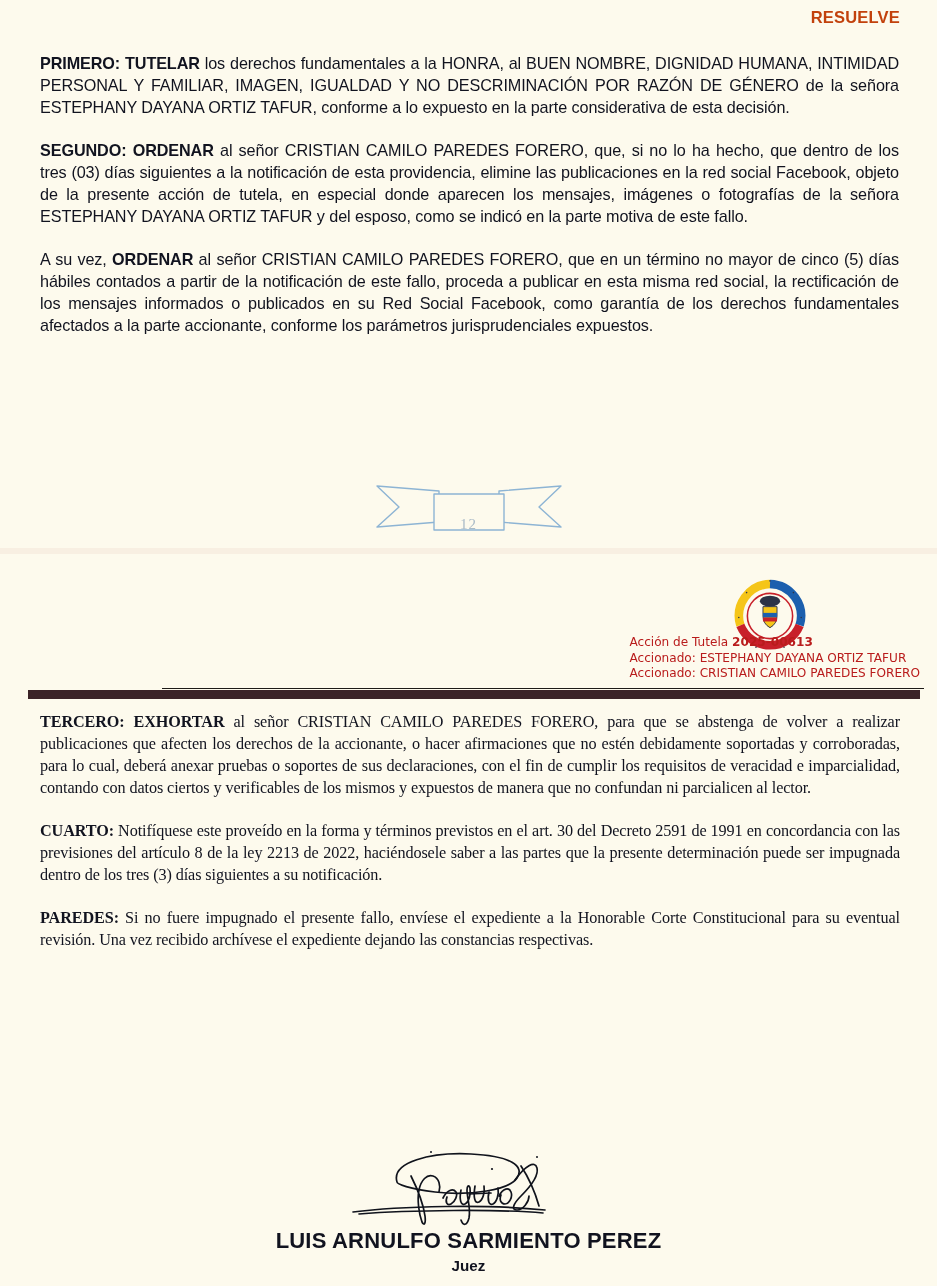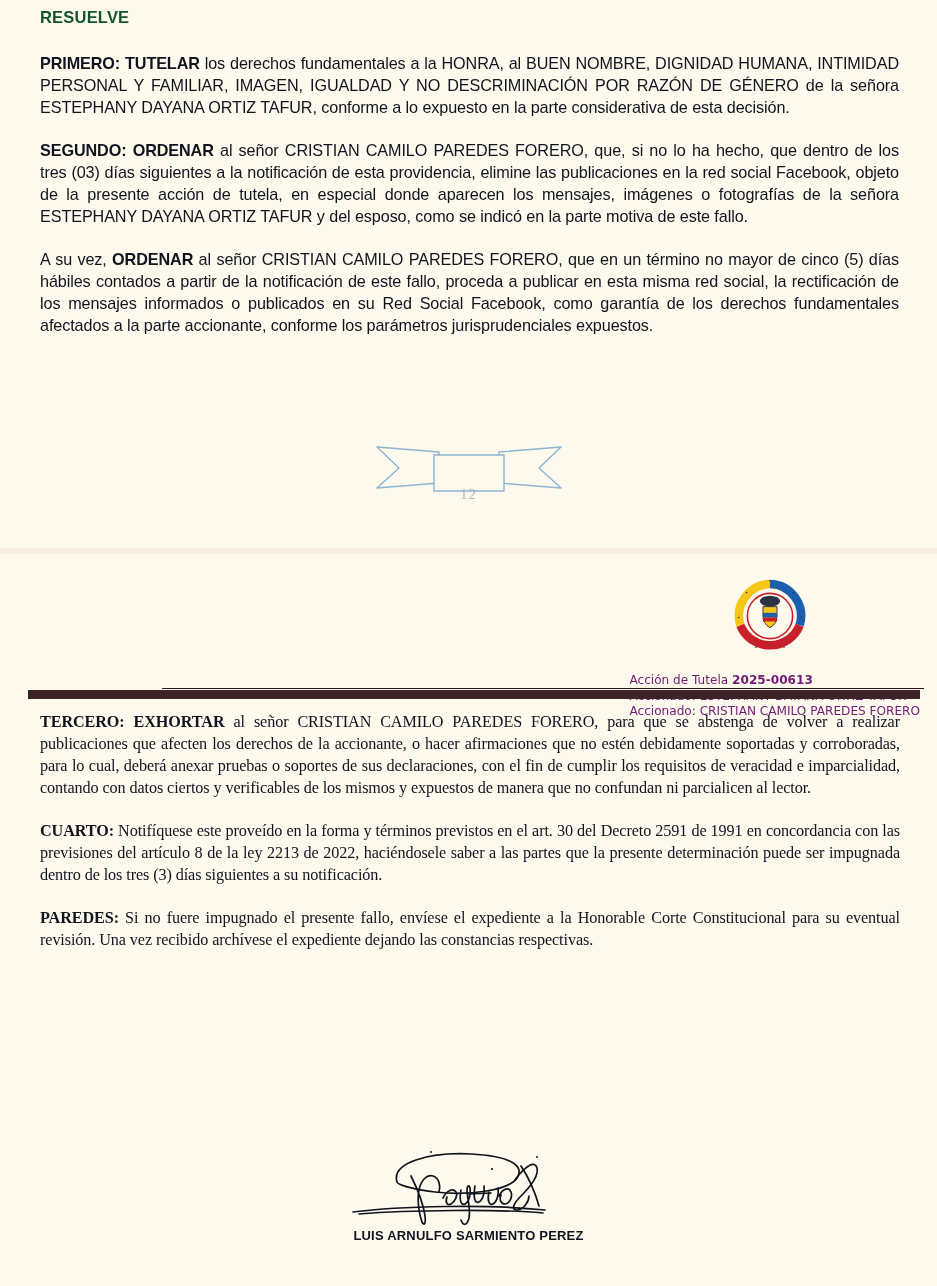--- a/index.html
+++ b/index.html
@@ -19,25 +19,25 @@
 
   .page {
     position: relative;
     width: 937px;
     height: 1286px;
     background: #fdfaed;
   }
 
   
   .doc-title {
-    text-align: left;
+    text-align: right;
     font-weight: bold;
     font-size: 16.5px;
     letter-spacing: .2px;
-    color: #14532d;
+    color: #c2410c;
   }
 
   .para {
     text-align: justify;
     font-size: 16.2px;
     line-height: 1.355;
     color: #11131f;
     letter-spacing: -0.1px;
   }
   .para b { font-weight: bold; }
@@ -50,24 +50,25 @@
     width: 860px;
   }
   .block-top .doc-title { margin: 0 0 26px 0; }
   .block-top .para { margin: 0 1px 21px 0; }
   .block-top .para:last-child { margin-bottom: 0; }
 
   
   .ribbon-wrap {
     position: absolute;
     left: 0;
-    top: 442px;
+    top: 472px;
     width: 937px;
     height: 80px;
     display: flex;
+    align-items: center;
     justify-content: center;
   }
   .ribbon-num {
     position: absolute;
     left: 0; right: 0;
     top: 44px;
     text-align: center;
     font-family: "Liberation Serif", serif;
     font-size: 15px;
     color: #8fa6bb;
@@ -102,23 +103,22 @@
     height: 78px;
   }
   .header-lines {
     position: absolute;
     right: 17px;
     top: 60px;
     text-align: left;
     font-family: "DejaVu Sans", sans-serif;
     font-size: 12.1px;
     line-height: 1.285;
-    color: #701a75;
+    color: #b91c1c;
     white-space: nowrap;
-    margin-top: 38px;
   }
   .header-lines div { margin: 0; }
   .header-lines b { font-weight: bold; }
 
   .header-rule-thin {
     position: absolute;
     left: 162px;
     top: 688px;
     width: 762px;
     height: 1px;
@@ -159,21 +159,21 @@
     text-align: center;
   }
   .sign-mark {
     width: 260px;
     height: 92px;
     display: block;
     margin: 0 auto;
   }
   .sign-name {
     font-weight: bold;
-    font-size: 13px;
+    font-size: 22px;
     margin-top: -4px;
     letter-spacing: .2px;
   }
   .sign-role {
     font-weight: bold;
     font-size: 15.2px;
     margin-top: 3px;
   }
 </style>
 </head>
@@ -280,15 +280,16 @@
         <path d="M14 72 C60 66 150 64 206 70"></path>
         <path d="M20 74 C70 70 160 69 204 73"></path>
       </g>
       <g fill="#10131c">
         <circle cx="153" cy="29" r="1.1"></circle>
         <circle cx="92" cy="12" r="1"></circle>
         <circle cx="198" cy="17" r="1"></circle>
       </g>
     </svg>
     <div class="sign-name">LUIS ARNULFO SARMIENTO PEREZ</div>
+    <div class="sign-role">Juez</div>
   </div>
 
 </div>
 
 </body></html>

